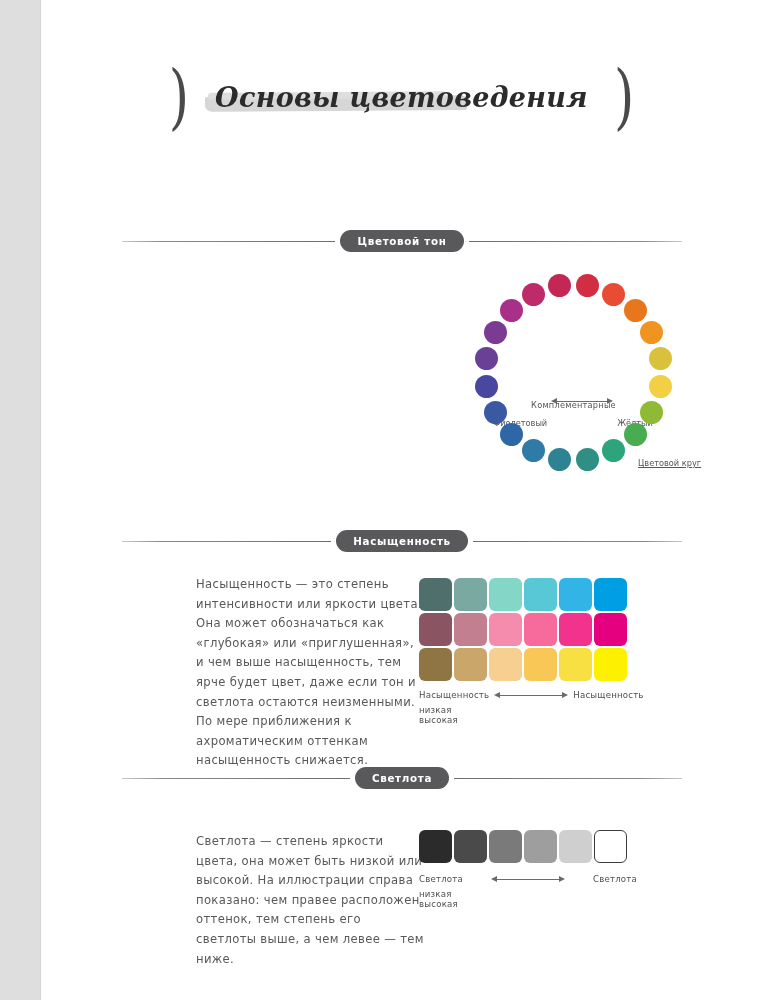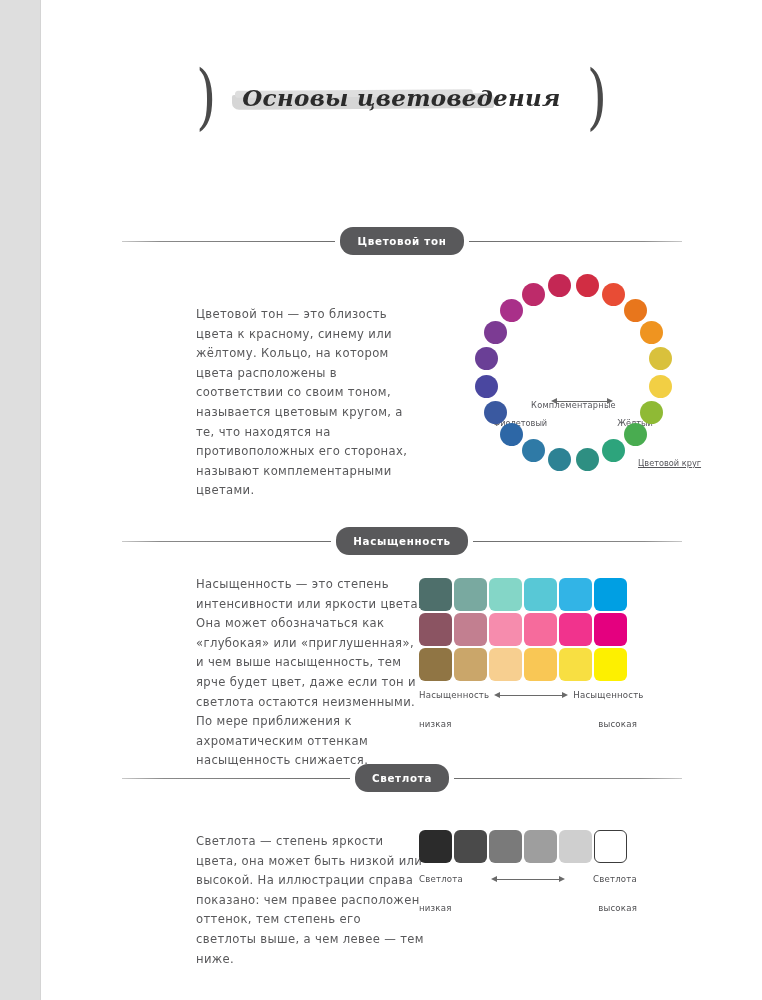--- a/index.html
+++ b/index.html
@@ -82,21 +82,21 @@
     left: 3px; top: -4px;
     width: 238px; height: 7px;
     background: #d9d9d9;
     border-radius: 4px;
   }
   .title-text {
     position: relative;
     font-family: "DejaVu Serif", serif;
     font-style: italic;
     font-weight: bold;
-    font-size: 23px;
+    font-size: 27px;
     letter-spacing: .3px;
     color: #2b2b2b;
     white-space: nowrap;
   }
 
   
   .intro {
     position: absolute;
     left: 111px; top: 150px;
     width: 500px;
@@ -124,21 +124,21 @@
     background: linear-gradient(to right, #c9c9c9 0%, #8a8a8a 18%, #6e6e6e 100%);
   }
   .sec-rule.thin-right {
     background: linear-gradient(to left, #c9c9c9 0%, #8a8a8a 18%, #6e6e6e 100%);
   }
   .sec-pill {
     flex: 0 0 auto;
     background: #59595b;
     color: #ffffff;
     border-radius: 13px;
-    height: 28px;
+    height: 22px;
     padding: 0 17px;
     display: flex;
     align-items: center;
     justify-content: center;
     font-size: 10.3px;
     font-weight: bold;
     letter-spacing: .7px;
     margin: 0 5px;
     white-space: nowrap;
   }
@@ -235,21 +235,22 @@
   }
   .scale-legend .line1 {
     display: flex;
     align-items: center;
     justify-content: space-between;
   }
   .scale-legend .line2 {
     display: flex;
     align-items: flex-start;
     justify-content: space-between;
-    margin-top: 19px;
+    margin-top: 5px;
+    flex-direction: column;
   }
   .arrow-long {
     position: relative;
     width: 74px; height: 9px;
     flex: 0 0 auto;
     margin: 0 5px;
   }
   .arrow-long::before {
     content: "";
     position: absolute;
@@ -283,21 +284,20 @@
       <span class="paren right">)</span>
     </div>
 
 
     <div class="sec-head" style="top:228px">
       <span class="sec-rule thin-left"></span>
       <span class="sec-pill">Цветовой тон</span>
       <span class="sec-rule thin-right"></span>
     </div>
 
-    <div class="body-col" style="top:305px">Цветовой тон — это близость цвета к красному, синему или жёлтому. Кольцо, на котором цвета расположены в соответствии со своим тоном, называется цветовым кругом, а те, что находятся на противоположных его сторонах, называют комплементарными цветами.</div>
 
     <div class="wheel">
       <div class="axis-row">
         <span class="lbl">Фиолетовый</span>
         <span class="arrow2">
           <span class="ah l"></span>
             <span class="ah r"></span>
         </span>
         <span class="lbl">Жёлтый</span>
       </div>

